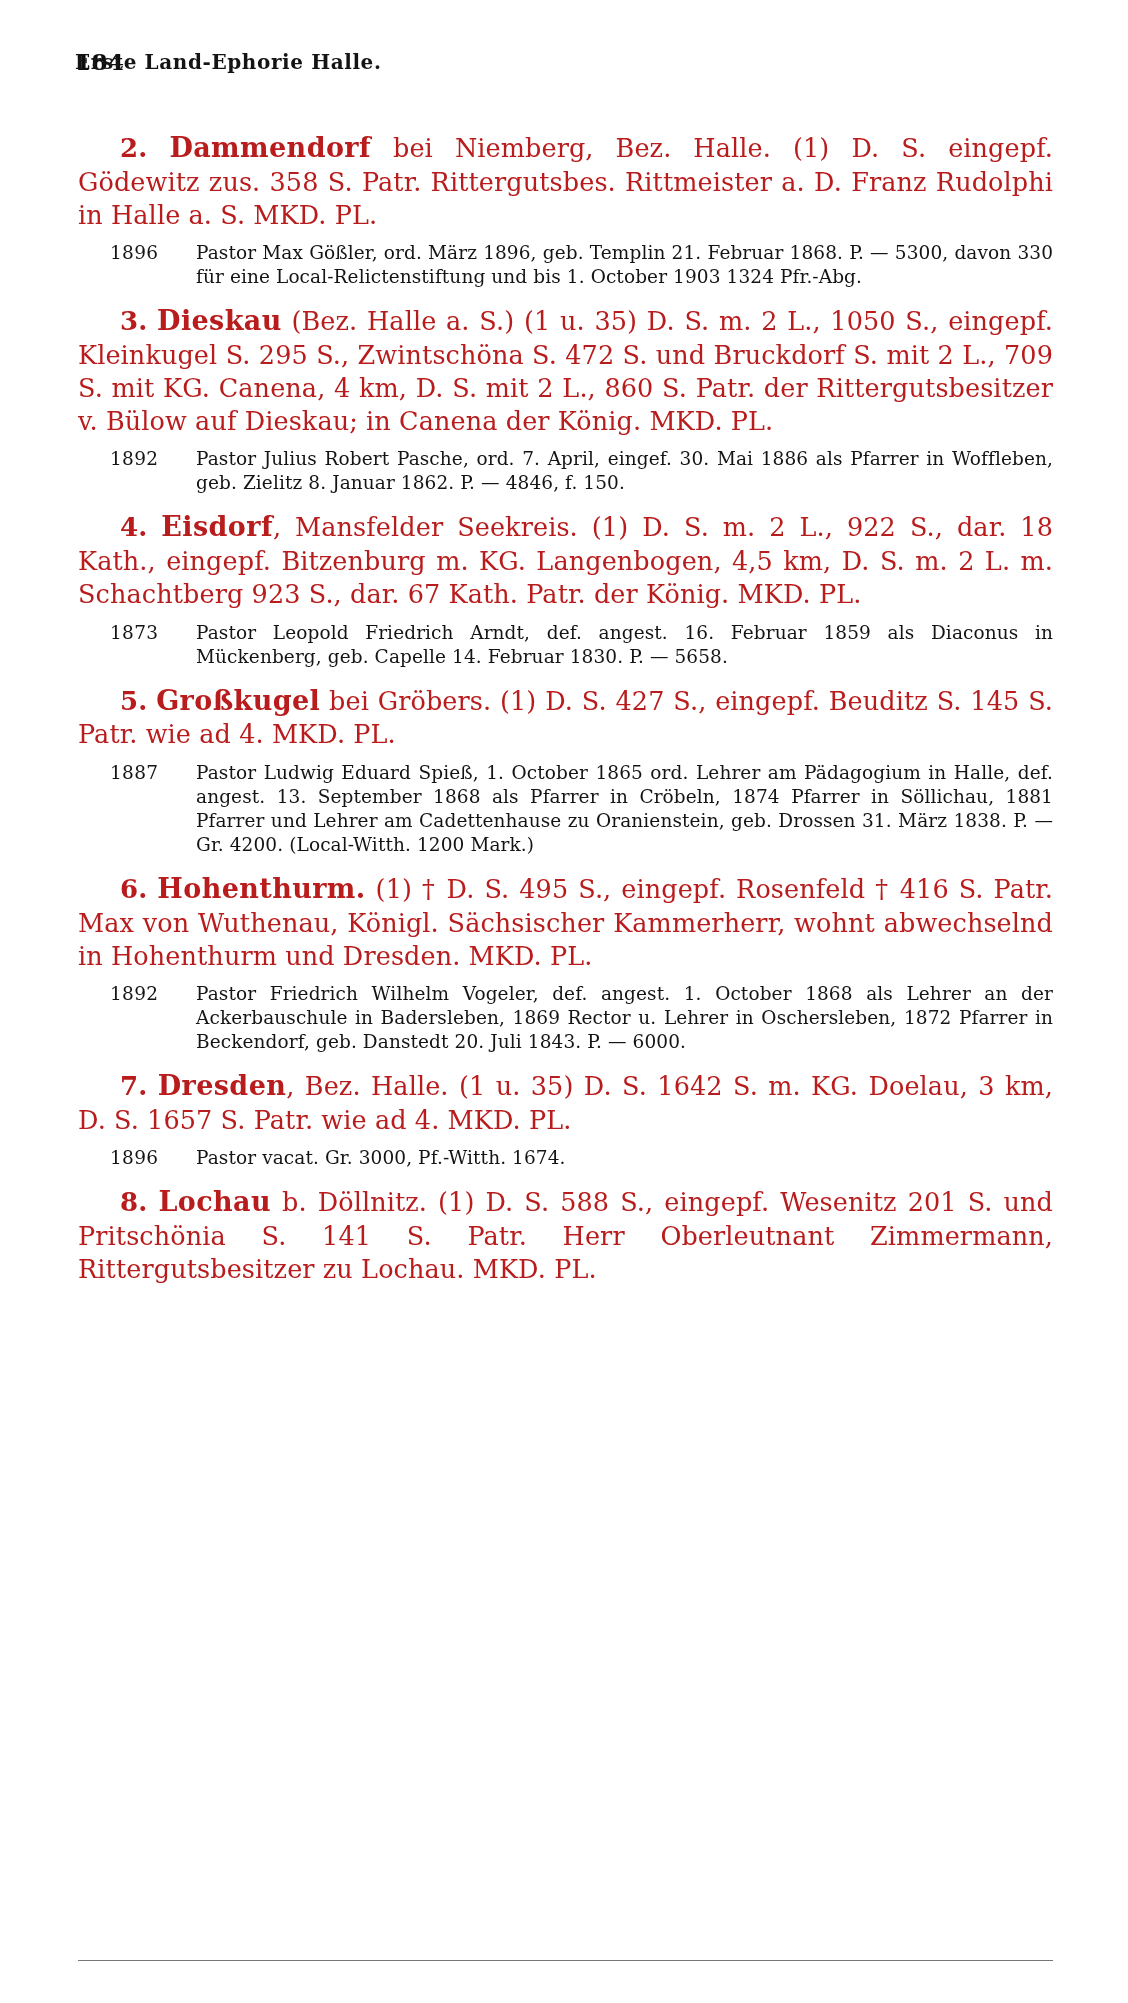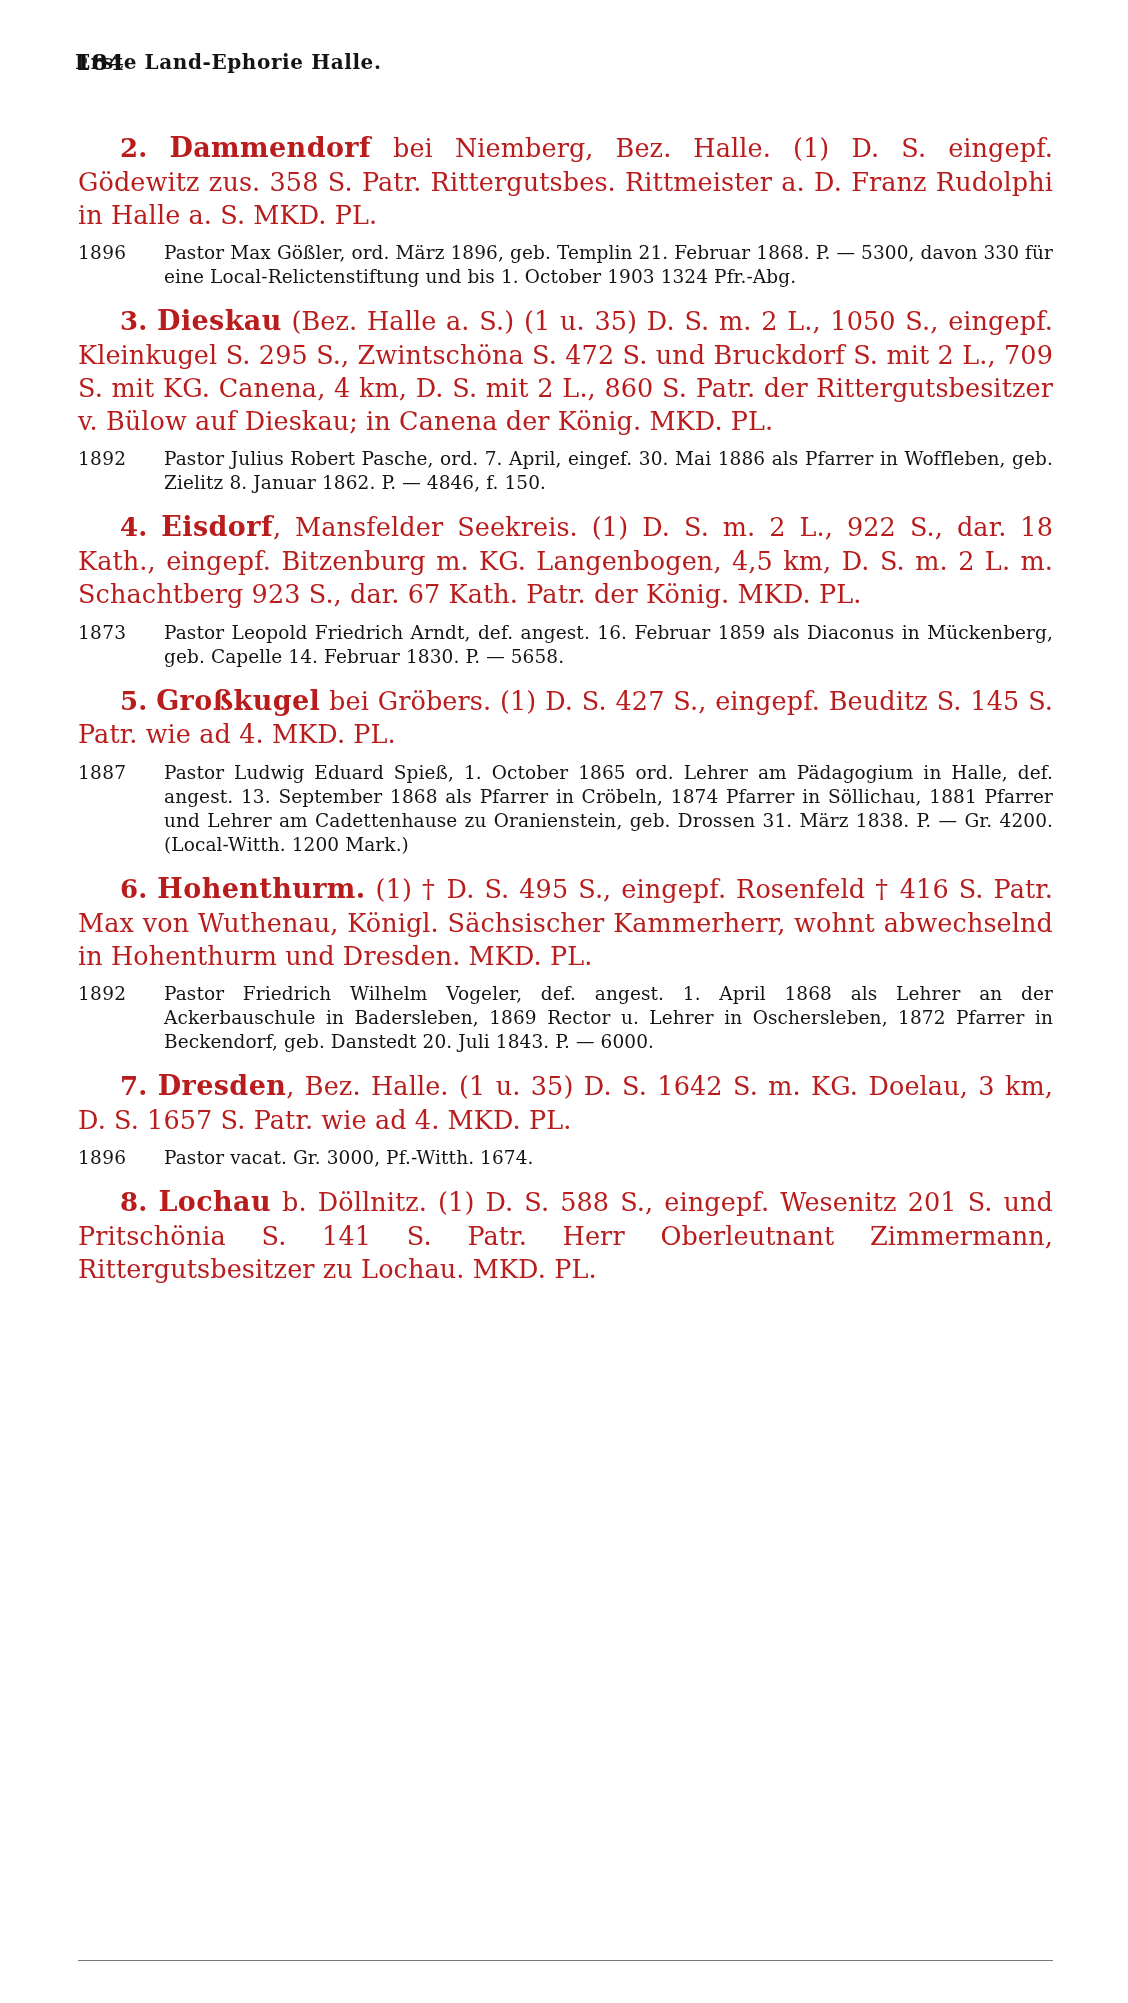--- a/index.html
+++ b/index.html
@@ -89,20 +89,21 @@
     position: relative;
     margin-top: 9px;
     margin-bottom: 4px;
     padding-left: 86px;
     font-family: "DejaVu Serif", serif;
     font-size: 18.5px;
     line-height: 1.30;
     text-align: justify;
     color: #141414;
     letter-spacing: 0.1px;
+    margin-left: 32px;
   }
   .note .year {
     position: absolute;
     left: 0;
     top: 0;
     width: 74px;
     text-align: left;
     font-size: 18.5px;
     letter-spacing: 0.3px;
   }
@@ -142,21 +143,21 @@
       <div class="note"><span class="year">1873</span><span>Pastor Leopold Friedrich Arndt, def. angest. 16. Februar 1859 als Diaconus in Mückenberg, geb. Capelle 14. Februar 1830.  P. — 5658.</span></div>
     </div>
 
     <div class="entry">
       <div class="entry-main"><span class="indent"></span><span class="num">5.</span> <span class="place">Großkugel</span><span> bei Gröbers.  (1) D. S. 427 S., eingepf. Beuditz S. 145 S.  Patr. wie ad 4.   MKD.   PL.</span></div>
       <div class="note"><span class="year">1887</span><span>Pastor Ludwig Eduard Spieß, 1. October 1865 ord. Lehrer am Pädagogium in Halle, def. angest. 13. September 1868 als Pfarrer in Cröbeln, 1874 Pfarrer in Söllichau, 1881 Pfarrer und Lehrer am Cadettenhause zu Oranienstein, geb. Drossen 31. März 1838.  P. — Gr. 4200.  (Local-Witth. 1200 Mark.)</span></div>
     </div>
 
     <div class="entry">
       <div class="entry-main"><span class="indent"></span><span class="num">6.</span> <span class="place">Hohenthurm.</span><span>  (1) † D. S. 495 S., eingepf. Rosenfeld † 416 S.   Patr. Max von Wuthenau, Königl. Sächsischer Kammerherr, wohnt abwechselnd in Hohenthurm und Dresden.  MKD.   PL.</span></div>
-      <div class="note"><span class="year">1892</span><span>Pastor Friedrich Wilhelm Vogeler, def. angest. 1. April 1868 als Lehrer an der Ackerbauschule in Badersleben, 1869 Rector u. Lehrer in Oschersleben, 1872 Pfarrer in Beckendorf, geb. Danstedt 20. Juli 1843.  P. — 6000.</span></div>
+      <div class="note"><span class="year">1892</span><span>Pastor Friedrich Wilhelm Vogeler, def. angest. 1. October 1868 als Lehrer an der Ackerbauschule in Badersleben, 1869 Rector u. Lehrer in Oschersleben, 1872 Pfarrer in Beckendorf, geb. Danstedt 20. Juli 1843.  P. — 6000.</span></div>
     </div>
 
     <div class="entry">
       <div class="entry-main"><span class="indent"></span><span class="num">7.</span> <span class="place">Dresden</span><span>, Bez. Halle.  (1 u. 35) D. S. 1642 S. m. KG. Doelau, 3 km, D. S. 1657 S.   Patr. wie ad 4.   MKD.   PL.</span></div>
       <div class="note"><span class="year">1896</span><span>Pastor vacat.  Gr. 3000, Pf.-Witth. 1674.</span></div>
     </div>
 
     <div class="entry">
       <div class="entry-main"><span class="indent"></span><span class="num">8.</span> <span class="place">Lochau</span><span> b. Döllnitz.  (1) D. S. 588 S., eingepf. Wesenitz 201 S. und Pritschönia S. 141 S.   Patr. Herr Oberleutnant Zimmermann, Rittergutsbesitzer zu Lochau.   MKD.   PL.</span></div>
     </div>

